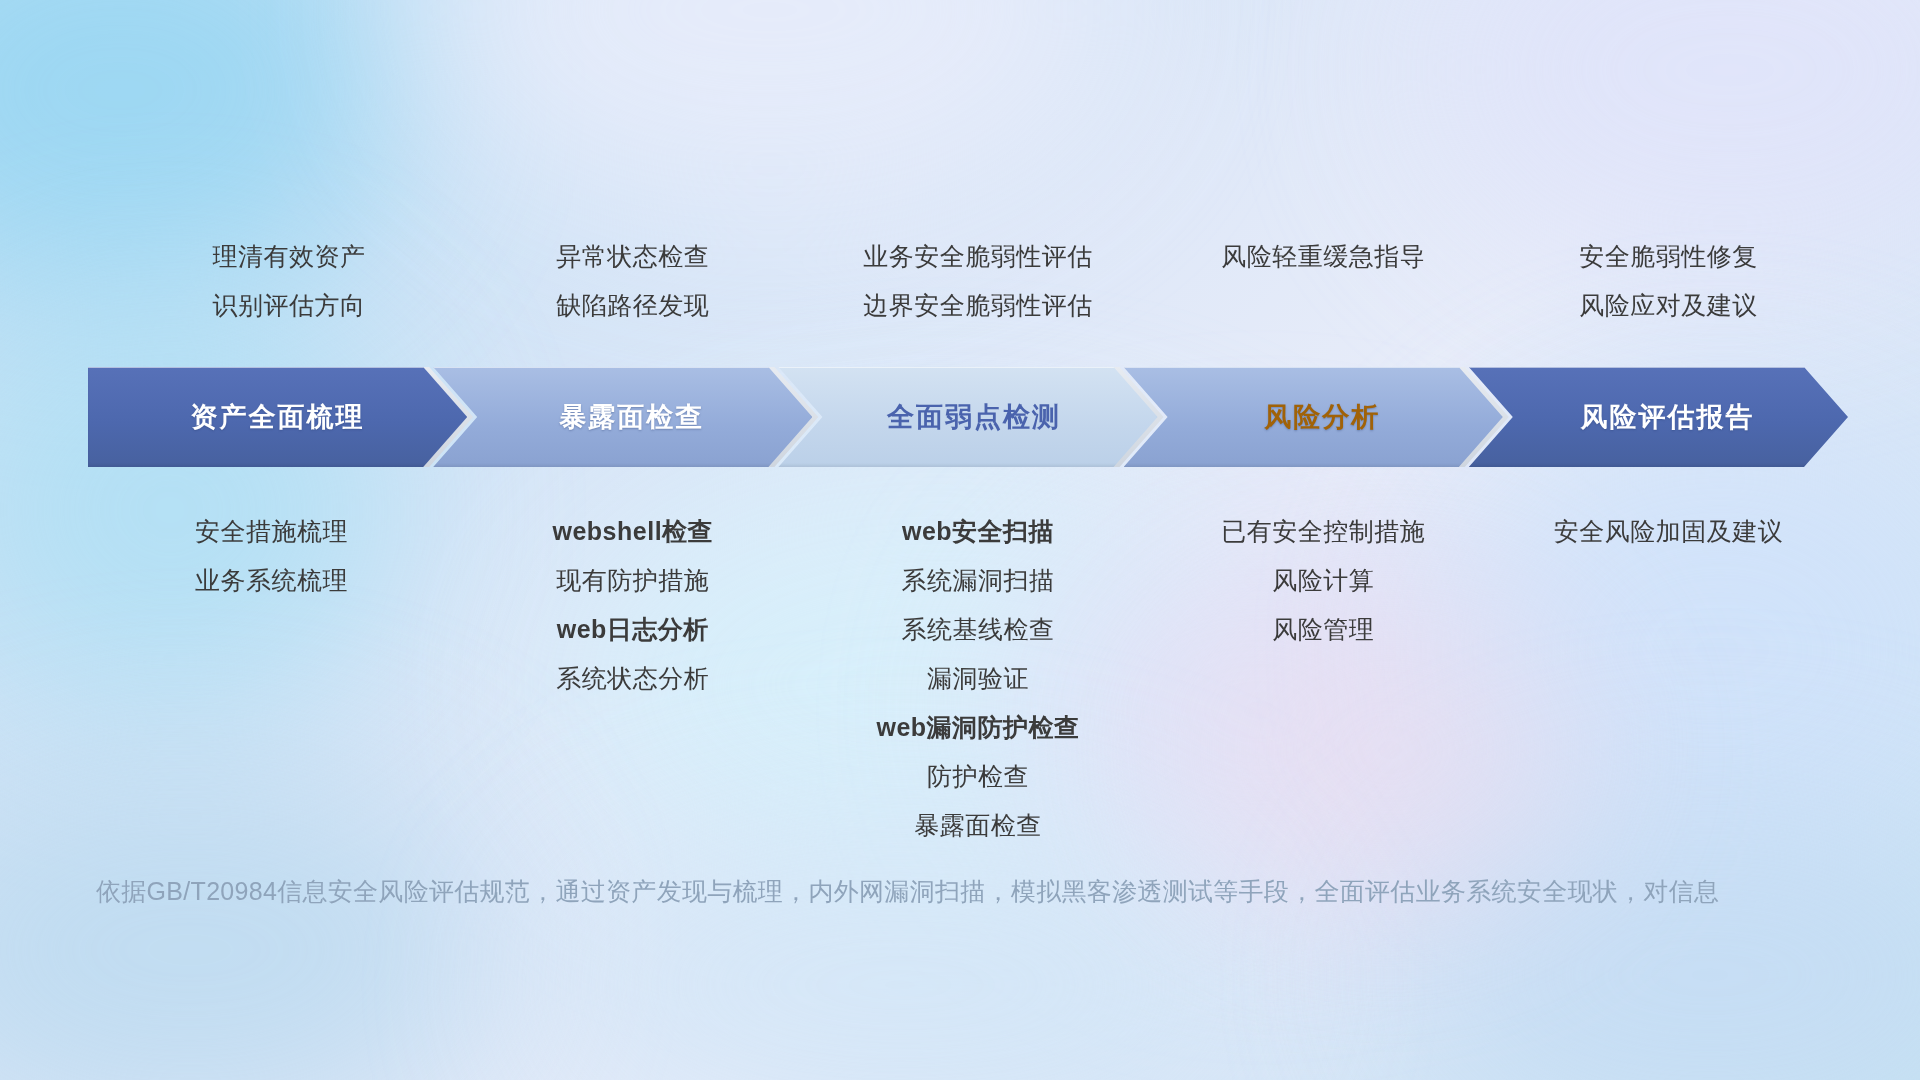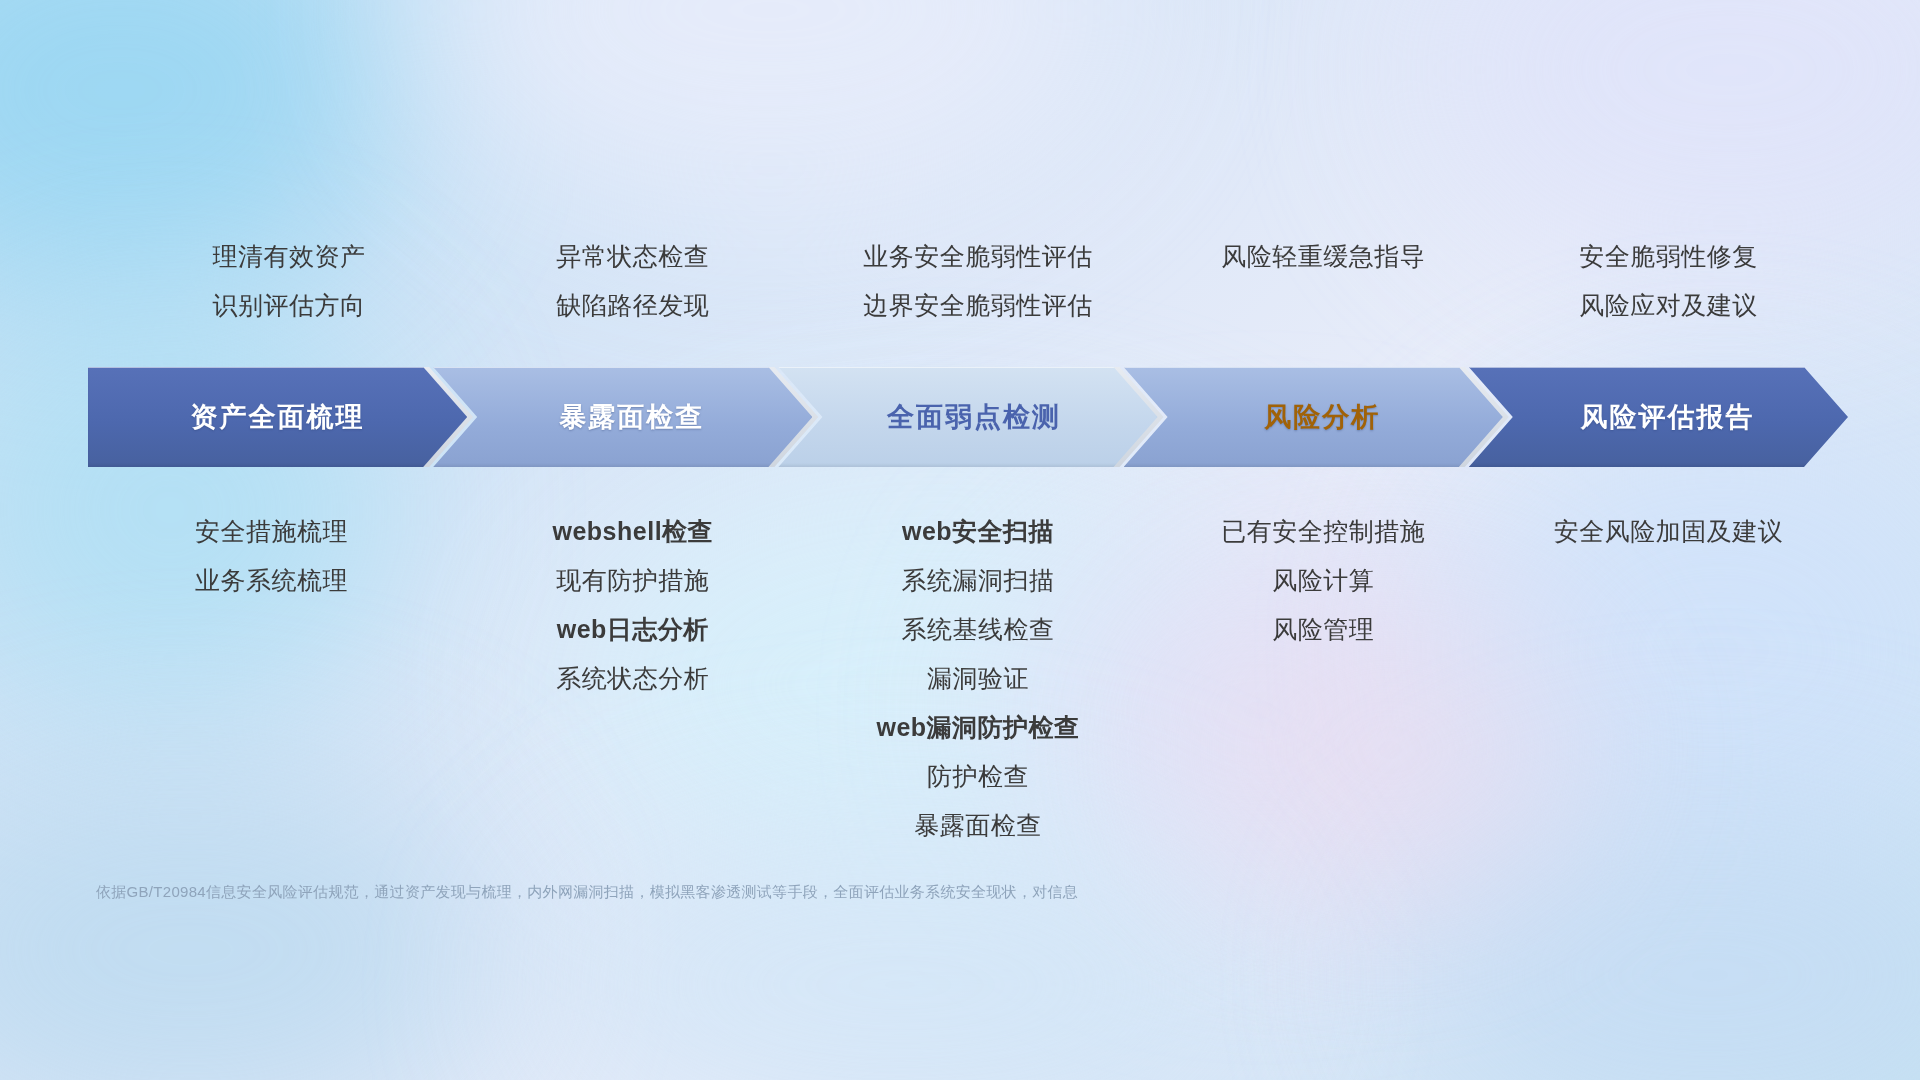--- a/index.html
+++ b/index.html
@@ -52,22 +52,23 @@
     box-sizing:border-box;
   }
   .chev .lbl{position:relative;z-index:3;}
 
   .chev-shape{position:absolute;inset:0;z-index:1;}
   .chev-edge{position:absolute;inset:0;z-index:2;pointer-events:none;}
 
   
   #footer{
     position:absolute;left:96px;top:876px;width:1500px;
-    font-size:15px;line-height:31px;color:#8fa4bb;
+    font-size:25px;line-height:31px;color:#8fa4bb;
     letter-spacing:.3px;
+    text-align:right;
   }
   #footer div{white-space:nowrap;}
 </style>
 </head>
 <body>
 
 <div id="bg">
   <div id="bg-base"></div>
   <div class="blob" id="blob-topleft"></div>
   <div class="blob" id="blob-topmid"></div>

